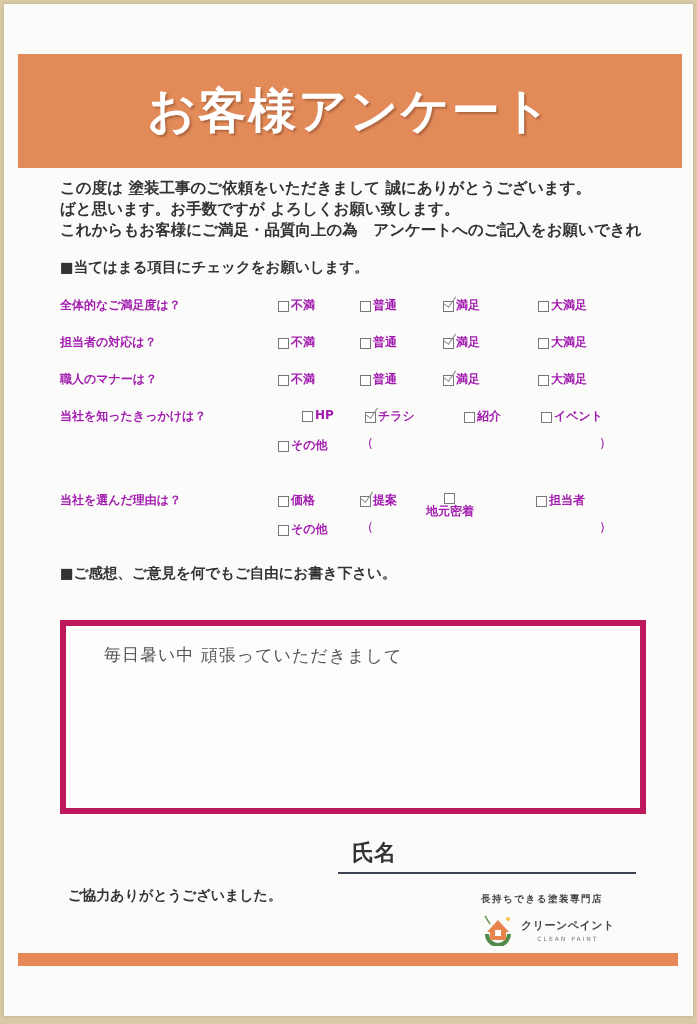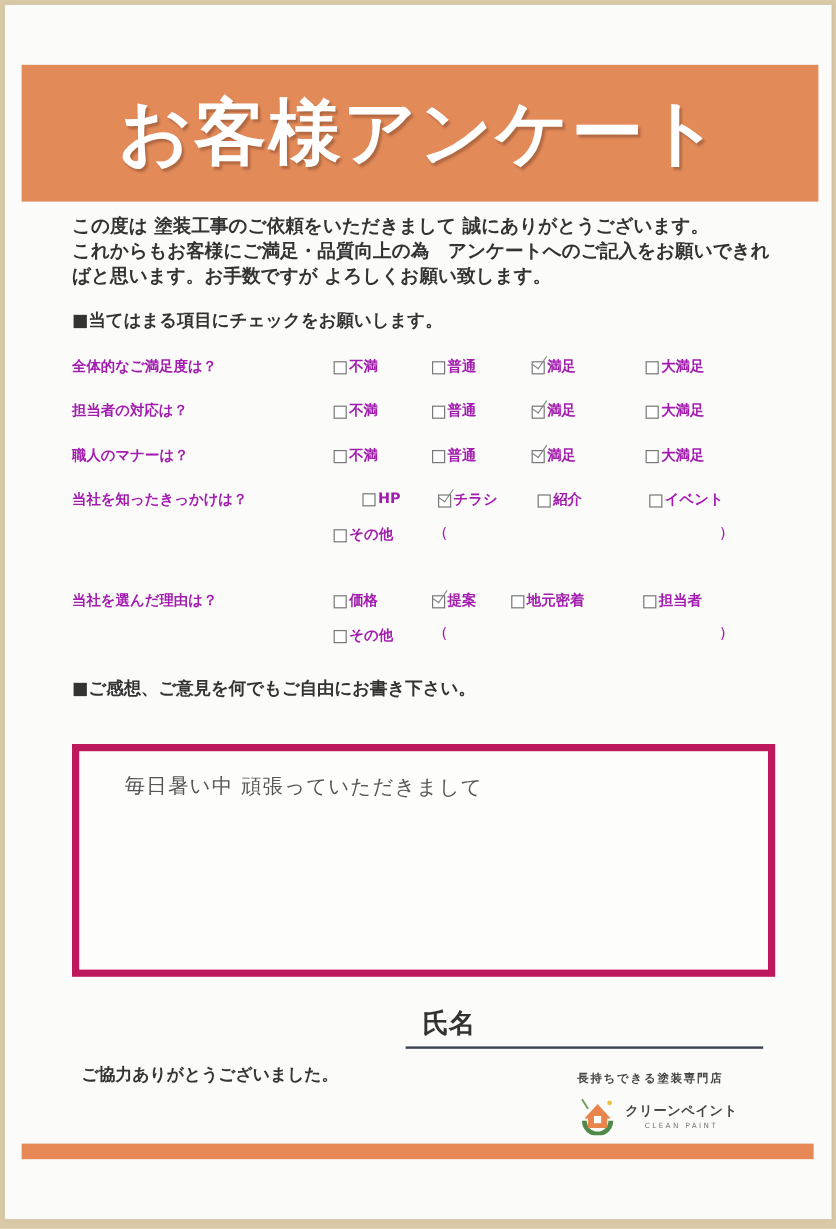--- a/index.html
+++ b/index.html
@@ -14,21 +14,21 @@
     position: absolute; left: 4px; top: 4px; width: 689px; height: 1012px;
     background: #fbfbf9;
     box-shadow: 0 0 3px rgba(0,0,0,0.15);
   }
   .banner {
     position: absolute; left: 18px; top: 54px; width: 664px; height: 114px;
     background: #e38a59;
     display: flex; align-items: center; justify-content: center;
   }
   .banner-title {
-    color: #ffffff; font-size: 60px; font-weight: bold; letter-spacing: 2px;
+    color: #ffffff; font-size: 48px; font-weight: bold; letter-spacing: 2px;
     text-shadow: 2px 2px 2px rgba(80,40,20,0.35);
   }
   .intro {
     position: absolute; left: 60px; top: 178px; width: 600px;
     font-size: 15.5px; font-weight: bold; line-height: 21px; color: #333;
   }
   .section-head {
     position: absolute; left: 60px; font-size: 14.5px; font-weight: bold; color: #333;
   }
   .q-row { position: absolute; left: 60px; height: 28px; font-size: 12px; font-weight: bold; color: #a21caf; }
@@ -80,22 +80,22 @@
 <body>
 
 <div class="paper"></div>
 
 <div class="banner">
   <span class="banner-title">お客様アンケート</span>
 </div>
 
 <div class="intro">
   <div>この度は 塗装工事のご依頼をいただきまして 誠にありがとうございます。</div>
+  <div>ばと思います。お手数ですが よろしくお願い致します。</div>
   <div>これからもお客様にご満足・品質向上の為　アンケートへのご記入をお願いできれ</div>
-  <div>ばと思います。お手数ですが よろしくお願い致します。</div>
 </div>
 
 <div class="section-head" style="top:258px;">■当てはまる項目にチェックをお願いします。</div>
 
 <div class="q-row" style="top:297px; width:580px;">
   <span class="q-label">全体的なご満足度は？</span>
   <span class="opt" style="left:218px;">
       <span class="box"></span>
       <span>不満</span>
     </span>
@@ -156,21 +156,21 @@
 <div class="q-row" style="top:408px; width:580px;">
   <span class="q-label">当社を知ったきっかけは？</span>
   <span class="opt" style="left:218px;padding-left:24px;">
       <span class="box"></span>
       <span>HP</span>
     </span>
   <span class="opt" style="left:305px;">
       <span class="box checked"></span>
       <span>チラシ</span>
     </span>
-  <span class="opt" style="left:388px;text-align:center;">
+  <span class="opt" style="left:404px;text-align:center;">
       <span class="box"></span>
       <span>紹介</span>
     </span>
   <span class="opt" style="left:481px;">
       <span class="box"></span>
       <span>イベント</span>
     </span>
 </div>
 <div class="q-row" style="top:437px; width:580px;">
   <span class="opt" style="left:218px;">
@@ -185,21 +185,21 @@
 <div class="q-row" style="top:492px; width:580px;">
   <span class="q-label">当社を選んだ理由は？</span>
   <span class="opt" style="left:218px;justify-content:center;">
       <span class="box"></span>
       <span>価格</span>
     </span>
   <span class="opt" style="left:300px;">
       <span class="box checked"></span>
       <span>提案</span>
     </span>
-  <span class="opt" style="left:366px;">
+  <span class="opt" style="left:366px;flex-direction:column;">
       <span class="box"></span>
       <span>地元密着</span>
     </span>
   <span class="opt" style="left:476px;">
       <span class="box"></span>
       <span>担当者</span>
     </span>
 </div>
 <div class="q-row" style="top:521px; width:580px;">
   <span class="opt" style="left:218px;">

